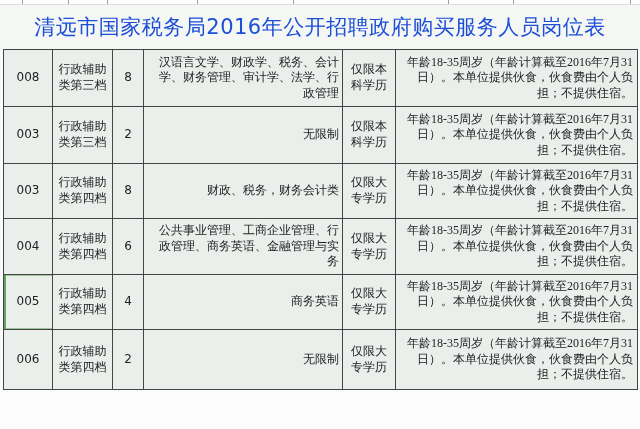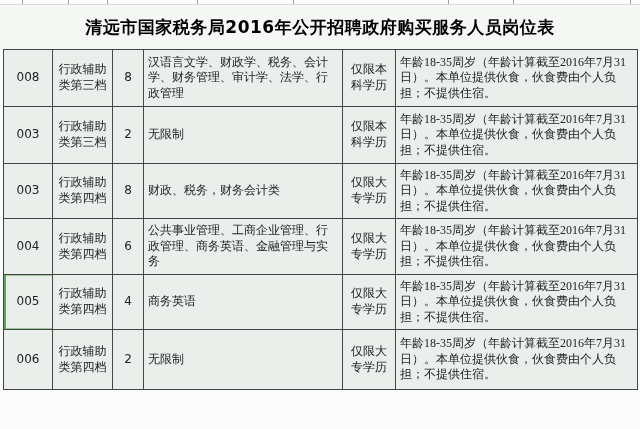--- a/index.html
+++ b/index.html
@@ -18,39 +18,39 @@
   }
   .top-strip .tick {
     position: absolute; top: 0; width: 1px; height: 4px; background: #9aa09a;
   }
 
   .title-bar {
     height: 44px; background: #f4f7f3;
     display: flex; align-items: center; justify-content: center;
   }
   .title-bar h1 {
-    font-size: 17px; font-weight: bold; color: #000000; letter-spacing: 0.5px;
+    font-size: 21px; font-weight: normal; color: #1d4ed8; letter-spacing: 0.5px;
   }
 
   table.job-table {
     border-collapse: collapse; table-layout: fixed;
     margin-left: 3px; width: 634px;
     background: #eaefec;
   }
   .job-table td, .job-table th {
     border: 1px solid #454545;
     font-size: 12px; line-height: 1.3;
     overflow: hidden; vertical-align: middle;
     padding: 2px 3px;
   }
   .job-table th {
     background: #e1e6e5; font-weight: normal; text-align: center; color: #1c1c1c;
   }
   td.c-code, td.c-pos, td.c-num, td.c-edu { text-align: center; }
-  td.c-major, td.c-other { text-align: left; }
+  td.c-major, td.c-other { text-align: right; }
   td.c-other { padding: 3px 4px 3px 4px; font-family: Liberation Serif, serif; }
   td.c-major { padding-left: 4px; }
 
   
   td.selected {
     box-shadow: inset 2px 0 0 #5ea55e, inset 0 1px 0 #9cc79c, inset 0 -1px 0 #9cc79c;
     margin-left: 40px;
   }
 </style>
 </head>

